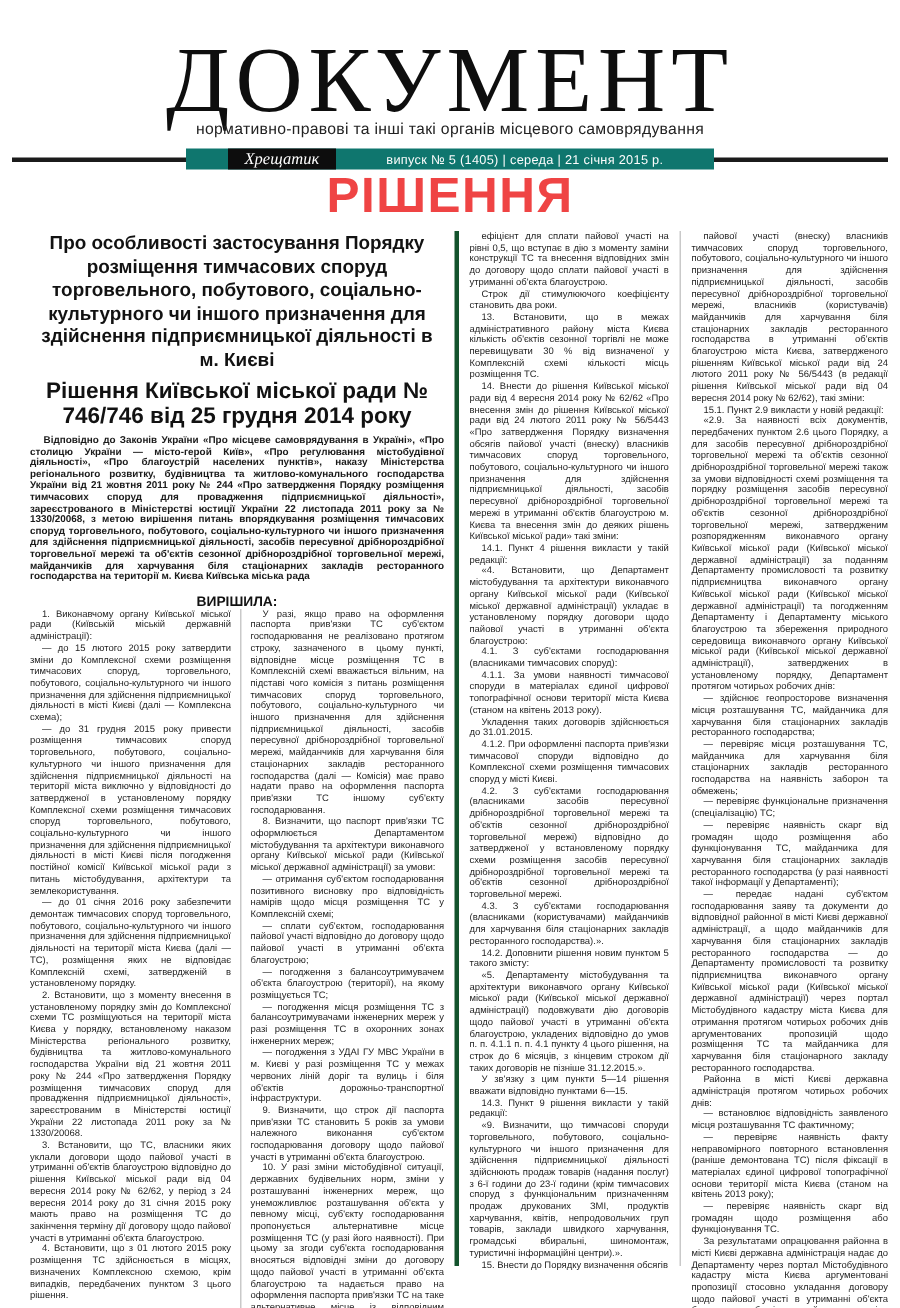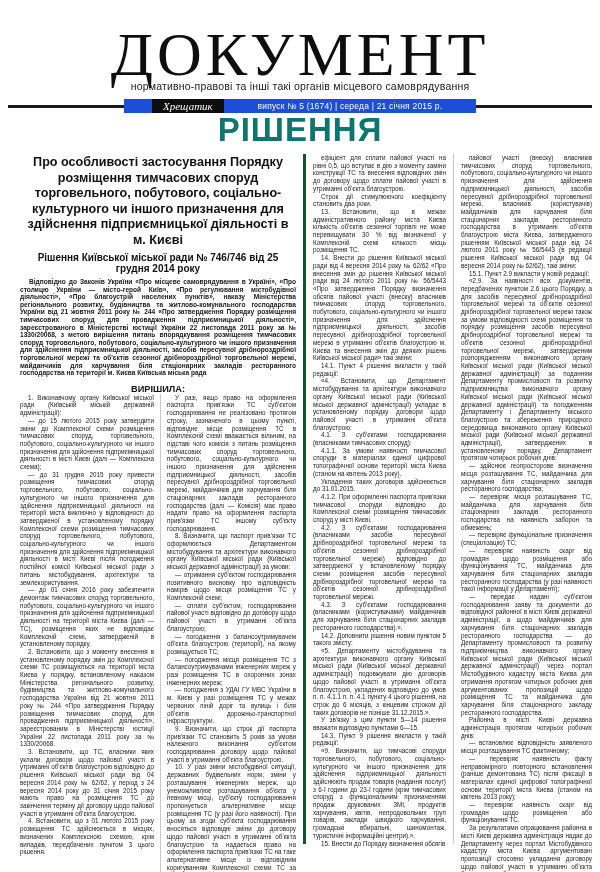--- a/index.html
+++ b/index.html
@@ -11,57 +11,57 @@
   
   .masthead{padding-top:24px;text-align:center;}
   .m-title{
     font-family:"Liberation Serif", serif;
     font-size:62px;line-height:60px;letter-spacing:4px;color:#0e0e0e;
     font-weight:400;
   }
   .m-sub{font-size:10.5px;color:#222;margin-top:-4px;letter-spacing:0.2px;}
   .issue-bar{display:flex;align-items:center;height:14px;margin:7px 8px 0 8px;}
   .issue-rule{flex:1;height:3px;background:#1b1b1b;}
-  .graybar{width:352px;height:14px;background:#1d4ed8;display:flex;align-items:center;}
+  .graybar{width:352px;height:14px;background:#0f766e;display:flex;align-items:center;}
   .brand{
     background:#0d0d0d;color:#ffffff;font-family:"Liberation Serif", serif;
     font-style:italic;font-size:11px;line-height:14px;height:14px;
     padding:0 11px;margin-left:28px;white-space:nowrap;
   }
   .issue-text{flex:1;text-align:center;color:#fdfdfd;font-size:8.5px;letter-spacing:0.2px;}
   
   .org{ text-align:center;font-weight:700;font-size:15px;letter-spacing:0.4px;margin-top:10px;color:#141414;}
-  .doctype{text-align:center;font-weight:700;font-size:33px;letter-spacing:1px;line-height:34px;color:#0f766e;}
+  .doctype{text-align:center;font-weight:700;font-size:33px;letter-spacing:1px;line-height:34px;color:#ef4444;}
   
   .article{display:flex;margin:7px 8px 0 20px;height:690px;}
   .lefthalf{width:277px;border-right:3px solid #14532d;padding-right:7px;}
   .colwrap3{width:143px;border-right:1px solid #c9c9c9;padding:0 7px;}
   .colwrap4{width:141px;padding-left:7px;}
   .a-title{font-weight:700;font-size:12.6px;line-height:15.5px;text-align:center;margin:1px 2px 4px;color:#121212;}
-  .a-ref{font-weight:700;font-size:10px;text-align:center;margin-bottom:4px;color:#121212;}
+  .a-ref{font-weight:700;font-size:15px;text-align:center;margin-bottom:4px;color:#121212;}
   .a-preamble{font-weight:700;font-size:6.6px;line-height:7.6px;text-align:justify;text-indent:9px;color:#1a1a1a;}
   .a-resolved{font-weight:700;font-size:9.2px;text-align:center;margin:7px 0 0;color:#121212;}
   .cols2{display:flex;}
   .cols2 .c1{width:134px;border-right:1px solid #c9c9c9;padding-right:6px;}
   .cols2 .c2{width:129px;padding-left:6px;}
   .col p{margin:0;font-size:6.3px;line-height:7.7px;text-align:justify;text-indent:8px;color:#1e1e1e;}
 </style>
 </head>
 <body>
 
 <div class="page">
 
   <header class="masthead">
     <div class="m-title">ДОКУМЕНТ</div>
     <div class="m-sub">нормативно-правові та інші такі органів місцевого самоврядування</div>
     <div class="issue-bar">
       <span class="issue-rule"></span>
       <span class="graybar">
         <span class="brand">Хрещатик</span>
-        <span class="issue-text">випуск № 5 (1674) | середа | 21 січня 2015 р.</span>
+        <span class="issue-text">випуск № 5 (1405) | середа | 21 січня 2015 р.</span>
       </span>
       <span class="issue-rule"></span>
     </div>
   </header>
 
   <div class="doctype">РІШЕННЯ</div>
 
   <div class="article">
     <div class="lefthalf">
       <div class="a-title">Про особливості застосування Порядку розміщення тимчасових споруд торговельного, побутового, соціально-культурного чи іншого призначення для здійснення підприємницької діяльності в м. Києві</div>

